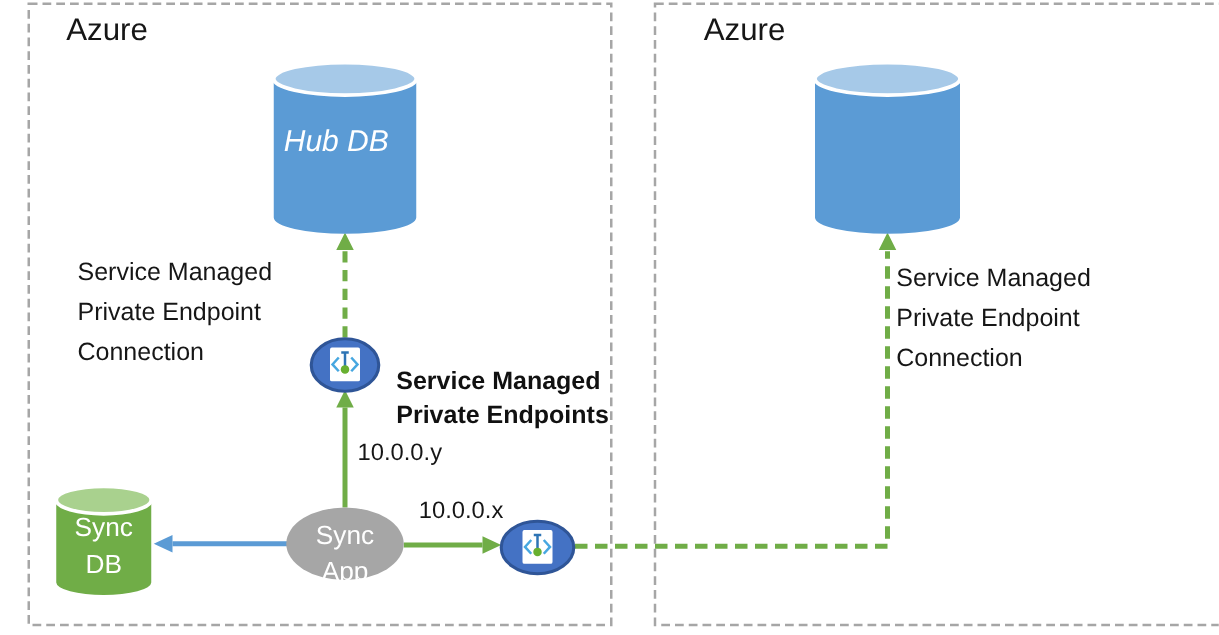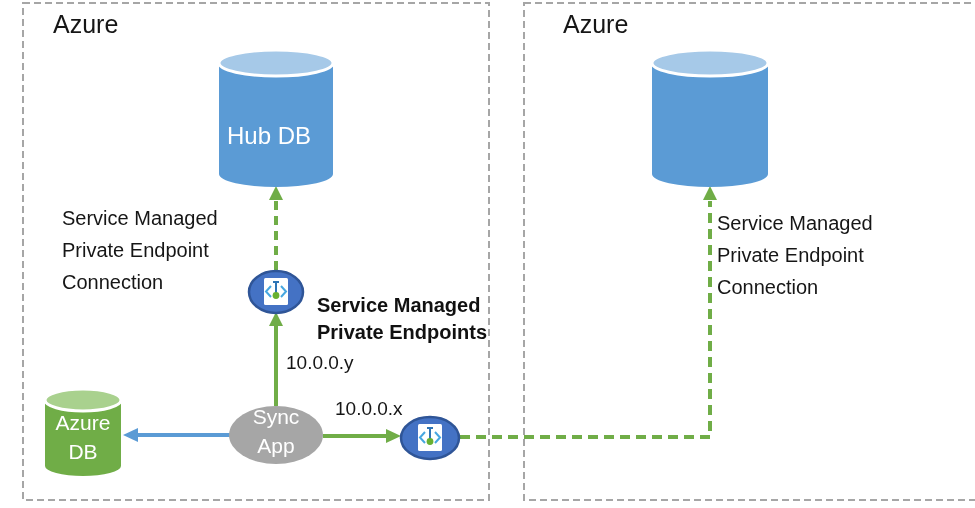--- a/index.html
+++ b/index.html
@@ -96,26 +96,26 @@
         <path d="M405,432 L400,437.5 L405,443" fill="none" stroke="#47A7E0" stroke-width="2"></path>
         <path d="M415,432 L420,437.5 L415,443" fill="none" stroke="#47A7E0" stroke-width="2"></path>
       </g>
     </g>
   </svg>
 
   <div class="lbl region-title" style="left:33px; top:10px;">Azure</div>
 
   <div class="lbl region-title" style="left:543px; top:10px;">Azure</div>
 
-  <div class="lbl node-label db-label-big" style="left:199px; top:121px; width:100px;">Hub DB</div>
+  <div class="lbl node-label db-label-big" style="left:199px; top:99px; width:100px;font-style:italic;">Hub DB</div>
 
 
-  <div class="lbl node-label db-label-small" style="left:33px; top:408px; width:60px;">Azure DB</div>
+  <div class="lbl node-label db-label-small" style="left:33px; top:408px; width:60px;">Sync DB</div>
 
-  <div class="lbl node-label db-label-small" style="left:221px; top:402px; width:70px;">Sync App</div>
+  <div class="lbl node-label db-label-small" style="left:221px; top:414px; width:70px;">Sync App</div>
 
   <div class="lbl note" style="left:42px; top:202px; width:212px;">Service Managed Private Endpoint Connection</div>
 
   <div class="lbl note" style="left:697px; top:207px; width:212px;">Service Managed Private Endpoint Connection</div>
 
   <div class="lbl note-bold" style="left:297px; top:292px; width:178px;">Service Managed Private Endpoints</div>
 
   <div class="lbl ip" style="left:266px; top:352px;">10.0.0.y</div>
 
   <div class="lbl ip" style="left:315px; top:398px;">10.0.0.x</div>

